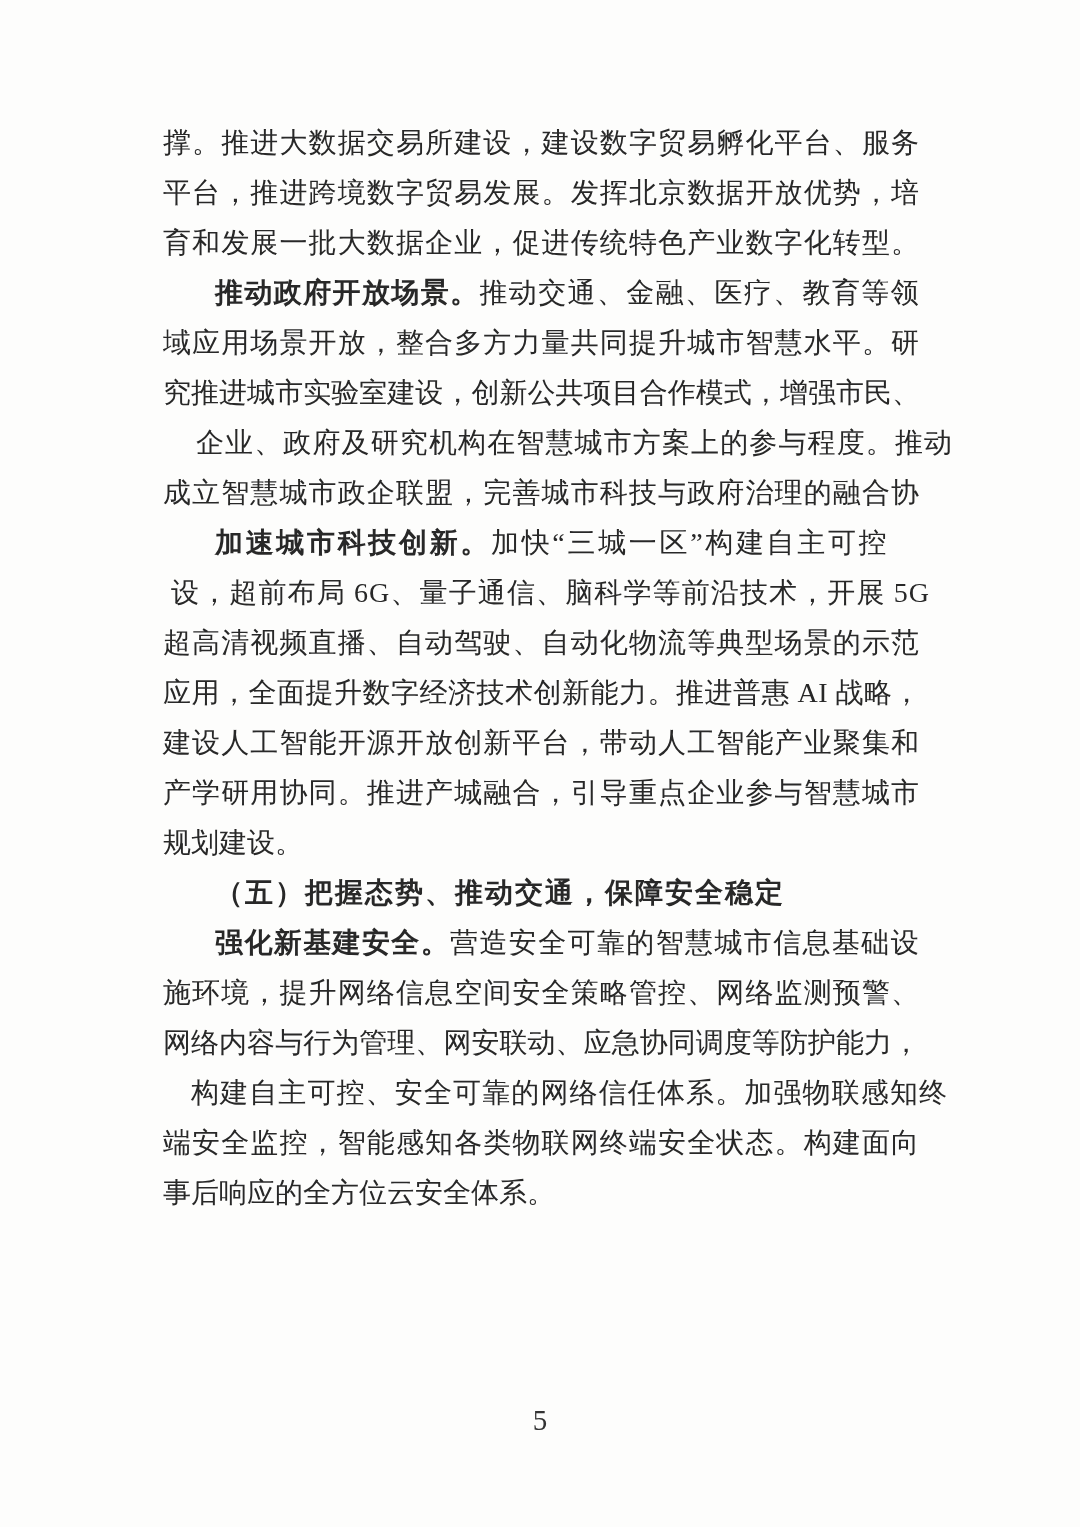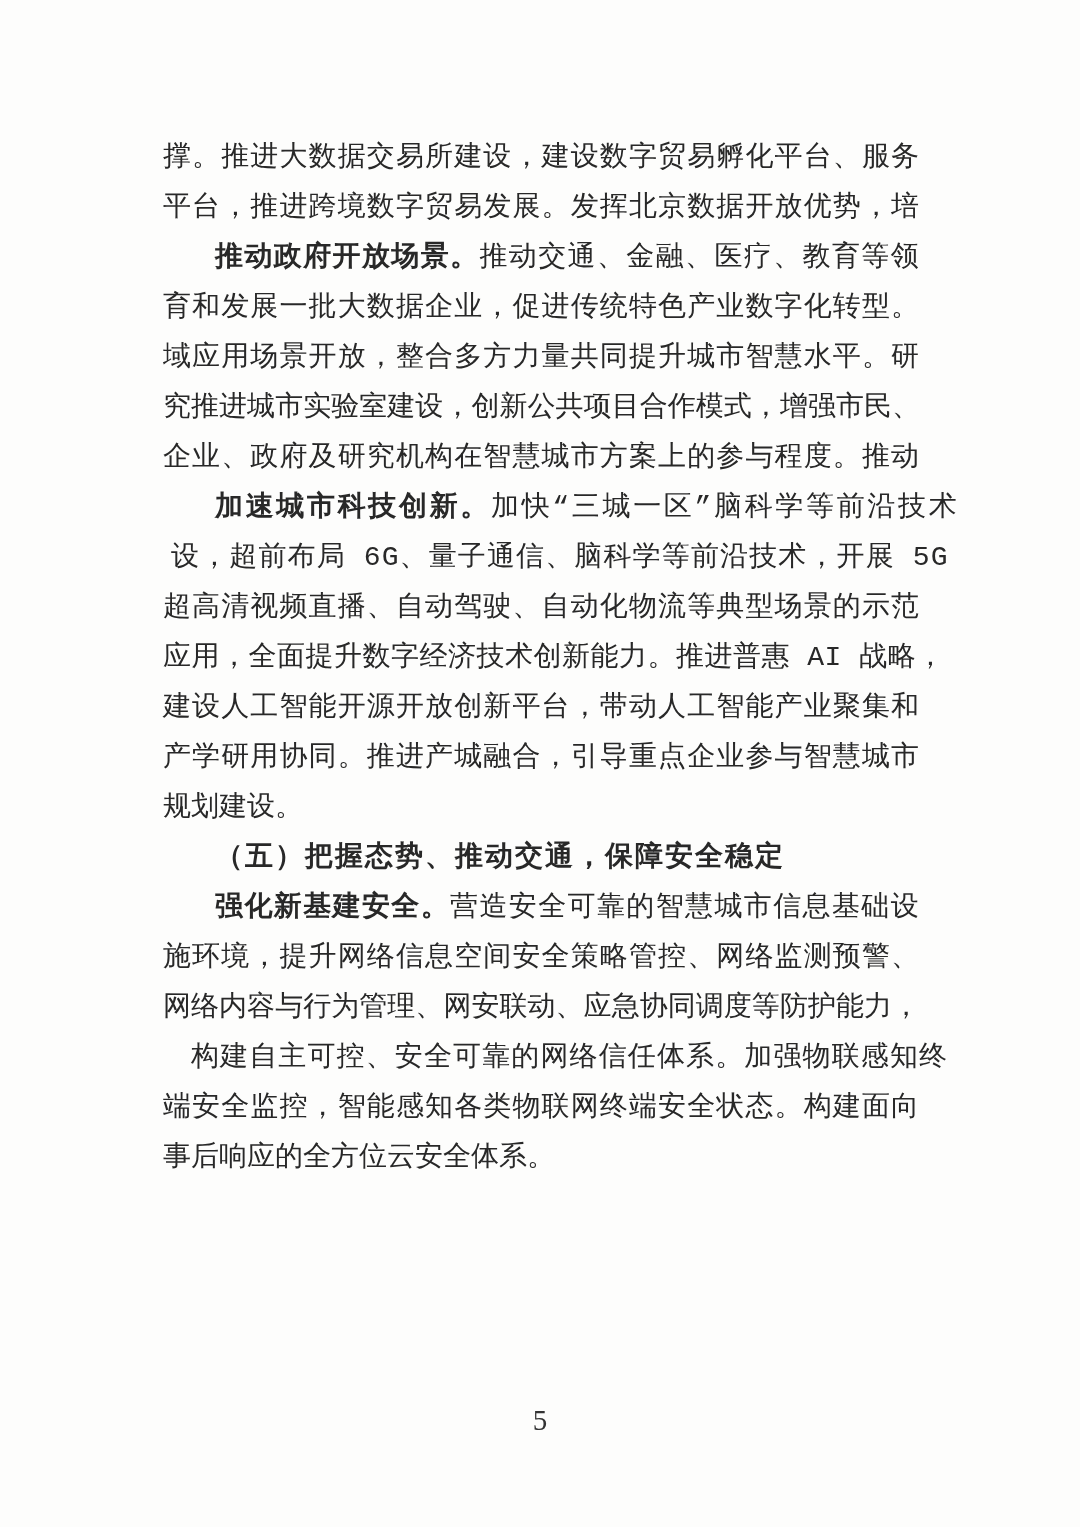--- a/index.html
+++ b/index.html
@@ -12,23 +12,22 @@
     width: 1080px;
     height: 1527px;
     background: #fdfdfc;
     overflow: hidden;
     font-family: "Liberation Serif", "DejaVu Serif", serif;
     color: #282828;
   }
   .textblock {
     position: absolute;
     left: 163px;
-    top: 133px;
+    top: 118px;
     width: 757px;
-    font-family: Liberation Mono, monospace;
   }
   .line {
     height: 50px;
     line-height: 50px;
     font-size: 28px;
     white-space: nowrap;
     text-align: left;
     overflow: visible;
   }
   .line.indent {
@@ -52,26 +51,27 @@
     color: #333333;
   }
 </style>
 </head>
 <body>
 
 <div class="page">
   <div class="textblock">
       <div class="line fill" style="letter-spacing: 1.12px;"><span class="seg">撑。推进大数据交易所建设，建设数字贸易孵化平台、服务</span></div>
       <div class="line fill" style="letter-spacing: 1.12px;"><span class="seg">平台，推进跨境数字贸易发展。发挥北京数据开放优势，培</span></div>
+      <div class="line fill" style="letter-spacing: 1.12px;"><span class="seg">育和发展一批大数据企业，促进传统特色产业数字化转型。</span></div>
       <div class="line indent fill" style="letter-spacing: 1.38px;"><span class="seg bold">推动政府开放场景。</span><span class="seg">推动交通、金融、医疗、教育等领</span></div>
-      <div class="line fill" style="letter-spacing: 1.12px;"><span class="seg">育和发展一批大数据企业，促进传统特色产业数字化转型。</span></div>
       <div class="line fill" style="letter-spacing: 1.12px;"><span class="seg">域应用场景开放，整合多方力量共同提升城市智慧水平。研</span></div>
       <div class="line fill" style="letter-spacing: 0.04px;"><span class="seg">究推进城市实验室建设，创新公共项目合作模式，增强市民、</span></div>
-      <div class="line fill" style="letter-spacing: 1.12px;"><span class="seg">企业、政府及研究机构在智慧城市方案上的参与程度。推动</span></div>
-      <div class="line indent fill" style="letter-spacing: 2.67px;"><span class="seg bold">加速城市科技创新。</span><span class="seg">加快“三城一区”脑科学等前沿技术</span></div>
+      <div class="line fill" style="letter-spacing: 1.12px; margin-left: 33px;"><span class="seg">企业、政府及研究机构在智慧城市方案上的参与程度。推动</span></div>
+      <div class="line fill" style="letter-spacing: 1.12px;"><span class="seg">成立智慧城市政企联盟，完善城市科技与政府治理的融合协</span></div>
+      <div class="line indent fill" style="letter-spacing: 2.67px;"><span class="seg bold">加速城市科技创新。</span><span class="seg">加快“三城一区”构建自主可控</span></div>
       <div class="line fill" style="letter-spacing: 1.13px; margin-left: 8px;"><span class="seg">设，超前布局 6G、量子通信、脑科学等前沿技术，开展 5G</span></div>
       <div class="line fill" style="letter-spacing: 1.12px;"><span class="seg">超高清视频直播、自动驾驶、自动化物流等典型场景的示范</span></div>
       <div class="line fill" style="letter-spacing: 0.5px;"><span class="seg">应用，全面提升数字经济技术创新能力。推进普惠 AI 战略，</span></div>
       <div class="line fill" style="letter-spacing: 1.12px;"><span class="seg">建设人工智能开源开放创新平台，带动人工智能产业聚集和</span></div>
       <div class="line fill" style="letter-spacing: 1.12px;"><span class="seg">产学研用协同。推进产城融合，引导重点企业参与智慧城市</span></div>
       <div class="line"><span class="seg">规划建设。</span></div>
       <div class="line indent kai"><span class="seg bold">（五）把握态势、推动交通，保障安全稳定</span></div>
       <div class="line indent fill" style="letter-spacing: 1.38px;"><span class="seg bold">强化新基建安全。</span><span class="seg">营造安全可靠的智慧城市信息基础设</span></div>
       <div class="line fill" style="letter-spacing: 1.12px;"><span class="seg">施环境，提升网络信息空间安全策略管控、网络监测预警、</span></div>
       <div class="line fill" style="letter-spacing: 0.04px;"><span class="seg">网络内容与行为管理、网安联动、应急协同调度等防护能力，</span></div>

